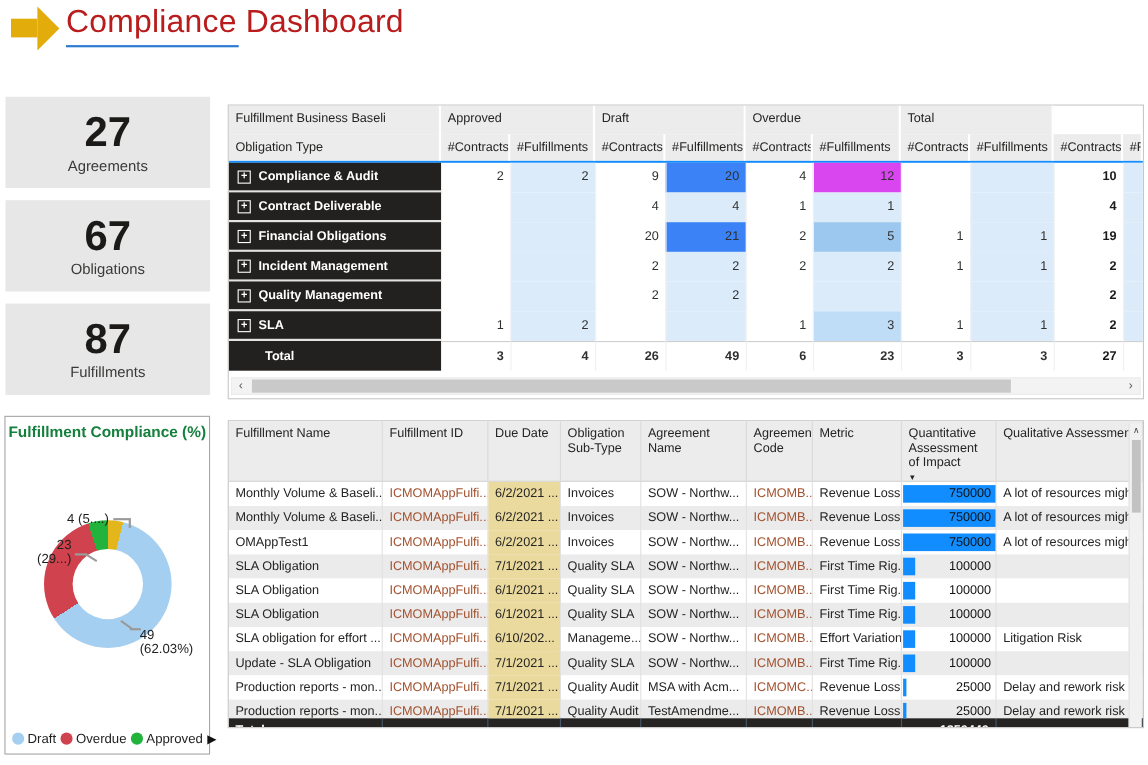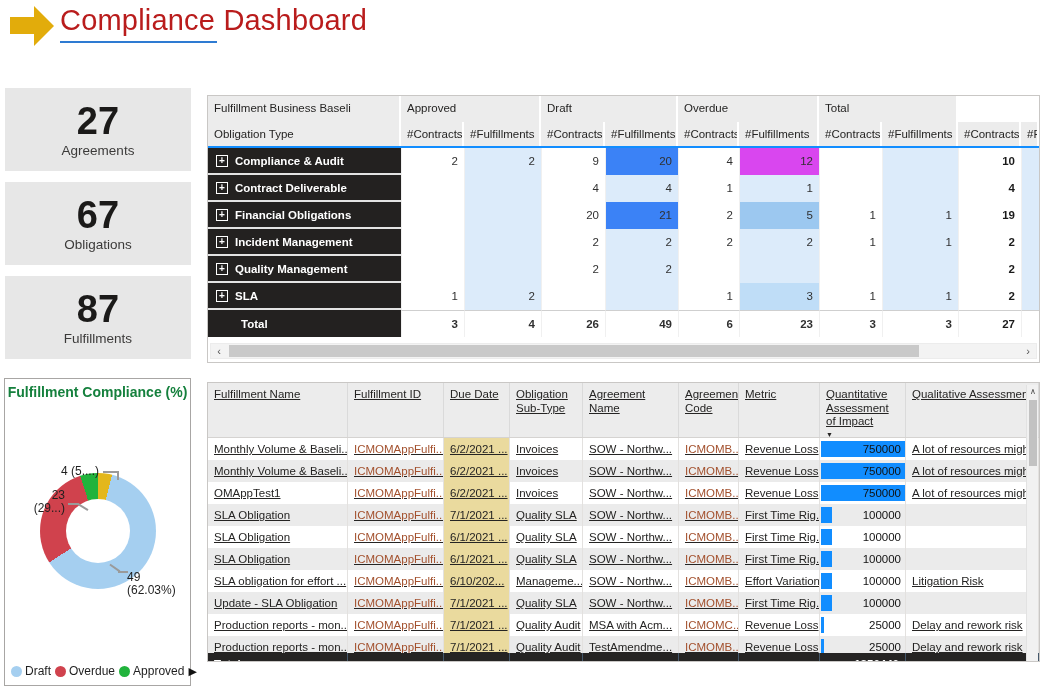--- a/index.html
+++ b/index.html
@@ -75,21 +75,21 @@
   .hscroll { display:flex; align-items:center; height:16px; margin:6px 2px 0 2px;
              background:#F3F3F3; border:1px solid #ECECEC; }
   .sb-arrow { width:16px; font-size:11px; color:#555; text-align:center; line-height:14px; flex:0 0 auto; cursor:default; }
   .sb-track { position:relative; flex:1; height:100%; }
   .sb-thumb { position:absolute; top:1px; bottom:1px; left:2px; background:#C9C9C9; }
   .m-thumb { width:87%; }
   .t-thumb { width:77%; }
 
   
   .table-card { position:absolute; left:207px; top:382px; width:833px; height:280px;
-                border:1px solid #C9C7C5; background:#fff; overflow:hidden;text-decoration:underline; }
+                border:1px solid #C9C7C5; background:#fff; overflow:hidden; }
   .t-hdr { display:grid; grid-template-columns:140px 96px 66px 73px 96px 60px 81px 86px 1fr; height:55px;
            background:#ECECEC; border-bottom:1px solid #D5D3D1; }
   .t-hcell { font-size:11.5px; line-height:13.5px; color:#252423; padding:5px 6px 0 6px;
              border-right:1px solid #DADada; overflow:hidden; }
   .t-hcell.nowrap { white-space:nowrap; }
   .sort-arrow { font-size:7px; color:#252423; line-height:7px; margin-top:2px; }
   .t-body { height:215px; overflow:hidden; }
   .t-row { display:grid; grid-template-columns:140px 96px 66px 73px 96px 60px 81px 86px 1fr; height:22px; background:#fff; }
   .t-alt { background:#EBEBEB; }
   .t-cell { font-size:11.5px; color:#252423; line-height:22px; padding:0 6px;

